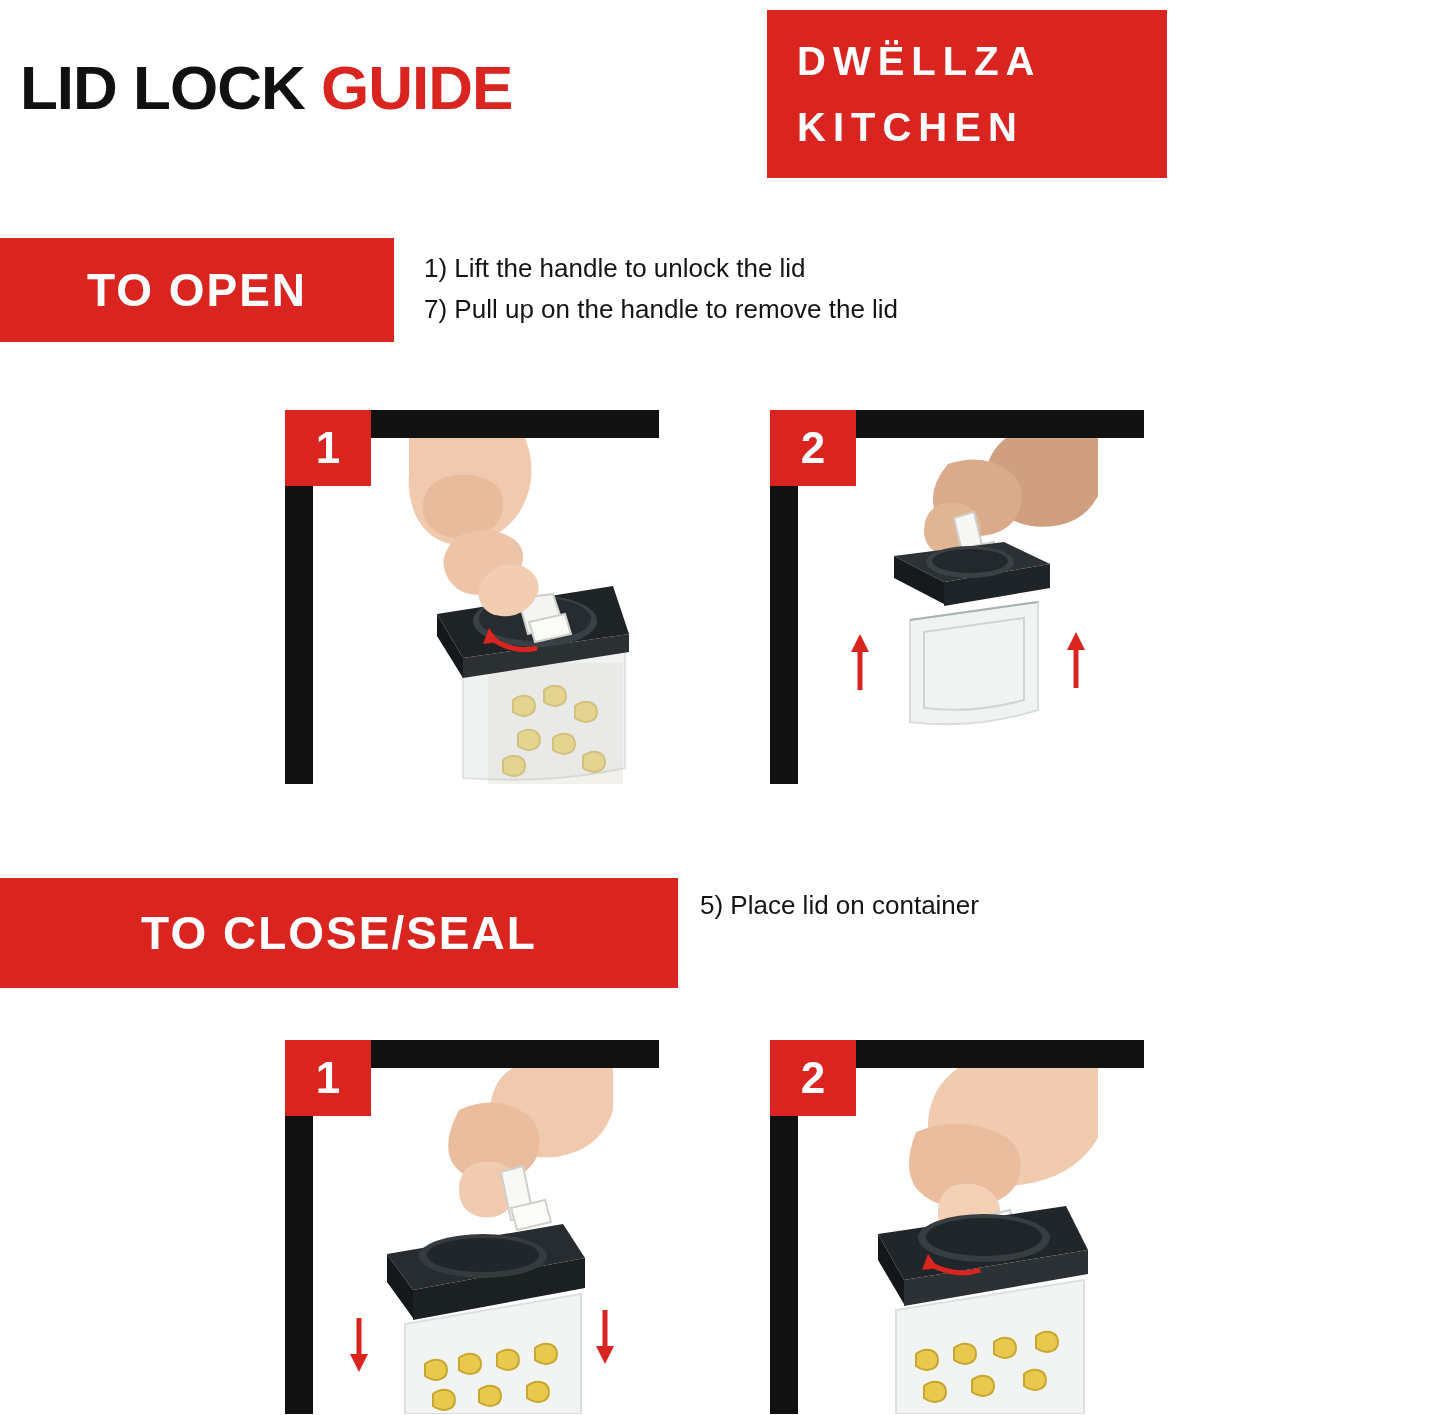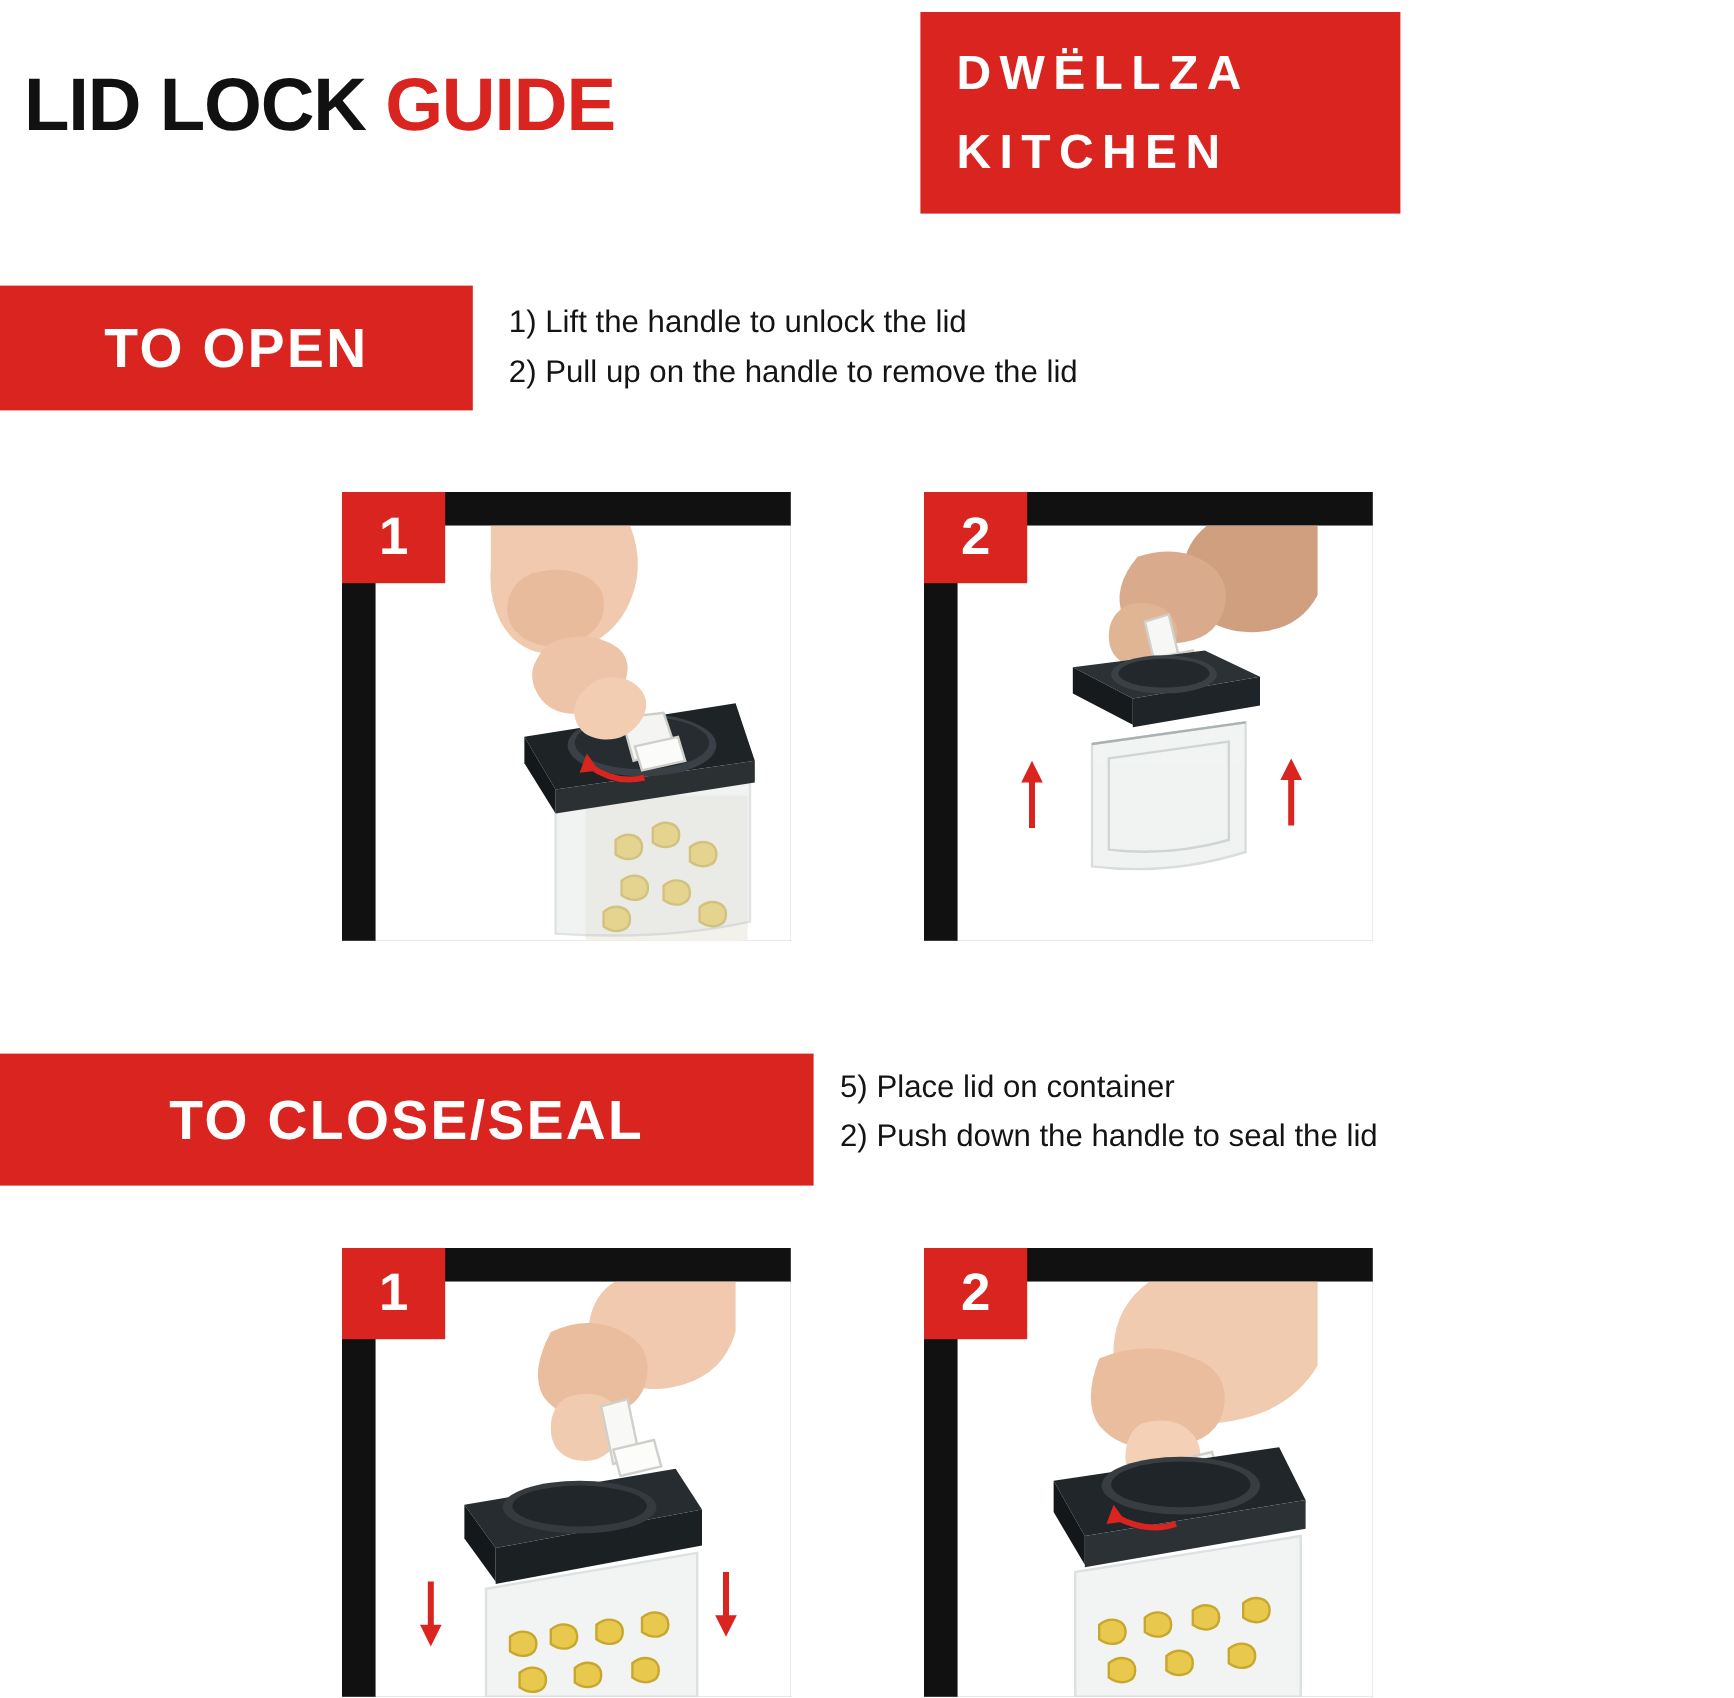--- a/index.html
+++ b/index.html
@@ -139,21 +139,21 @@
   </div>
   <div class="brand-badge">
     <div class="brand-line1">DWËLLZA</div>
     <div class="brand-line2">KITCHEN</div>
   </div>
 </div>
 
 <div class="section-label" id="open-label">TO OPEN</div>
 <div class="steps" id="open-steps">
   <div>1)  Lift the handle to unlock the lid</div>
-  <div>2) Pull up on the handle to remove the lid</div>
+  <div>7) Pull up on the handle to remove the lid</div>
 </div>
 
 <div class="frame" id="frame-open-1">
   <div class="badge">1</div>
   <div class="inner">
     <svg class="art" viewBox="0 0 346 346">
       <rect x="0" y="0" width="346" height="346" fill="#ffffff"></rect>
 
       <g>
         <rect x="175" y="225" width="135" height="121" fill="#f3f1ec"></rect>
@@ -239,21 +239,20 @@
         <line x1="278" y1="250" x2="278" y2="206" stroke="#d9241f" stroke-width="5"></line>
         <polygon points="278,194 269,212 287,212" fill="#d9241f"></polygon>
       </g>
     </svg>
   </div>
 </div>
 
 <div class="section-label" id="close-label">TO CLOSE/SEAL</div>
 <div class="steps" id="close-steps">
   <div>5)  Place lid on container</div>
-  <div>2) Push down the handle to seal the lid</div>
 </div>
 
 <div class="frame" id="frame-close-1">
   <div class="badge">1</div>
   <div class="inner">
     <svg class="art" viewBox="0 0 346 346">
       <rect x="0" y="0" width="346" height="346" fill="#ffffff"></rect>
 
       <g>
         <path d="M176 0 L300 0 L300 42 q-10 34 -44 44 q-34 10 -60 -8 q-22 -16 -18 -44 q4 -24 22 -34 z" fill="#f0c9ae"></path>

